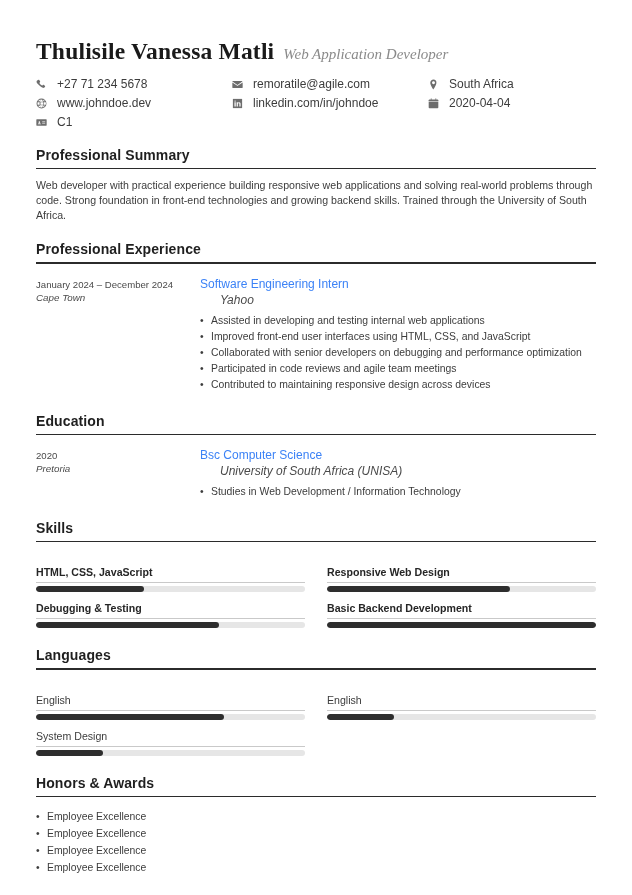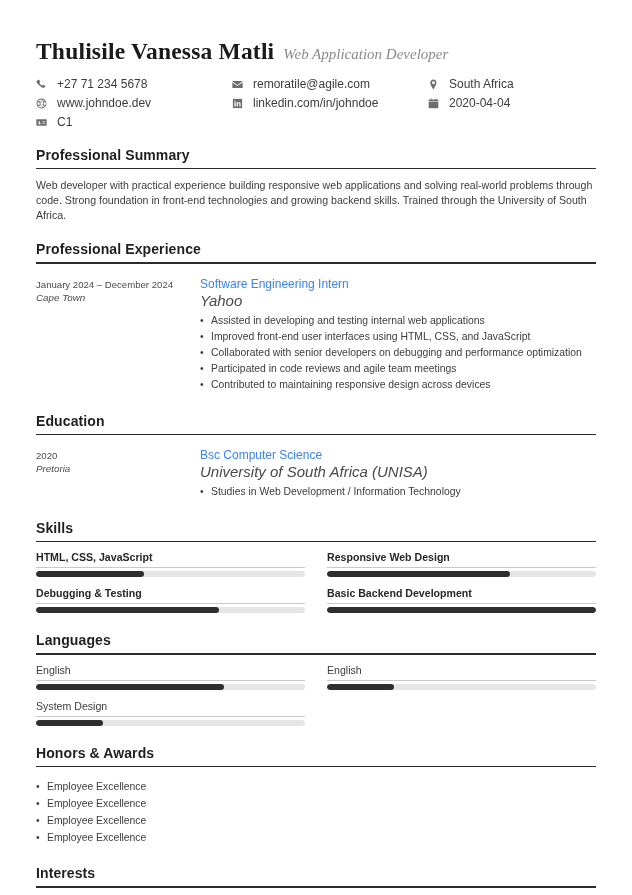--- a/index.html
+++ b/index.html
@@ -46,30 +46,30 @@
     margin-top: 9px; font-size: 10.6px; line-height: 14.6px; color: #3c3c3c;
   }
 
   
   .entry { display: flex; margin-top: 13px; }
   .entry-meta { width: 164px; flex: 0 0 164px; padding-top: 1px; }
   .entry-date { font-size: 9.6px; color: #4a4a4a; line-height: 13px; white-space: nowrap; }
   .entry-loc { font-size: 9.8px; color: #4a4a4a; font-style: italic; line-height: 13px; }
   .entry-body { flex: 1 1 auto; }
   .entry-role { font-size: 12px; font-weight: normal; color: #3b82f6; line-height: 15px; }
-  .entry-org { font-size: 15px; font-style: italic; color: #4a4a4a; line-height: 15px; margin-top: 1px; }
+  .entry-org { font-size: 12px; font-style: italic; color: #4a4a4a; line-height: 15px; margin-top: 1px; margin-left: 20px; }
   .bullets { margin-top: 6px; }
   .bullet { display: flex; gap: 6px; font-size: 10.4px; color: #3c3c3c; line-height: 14.5px; margin-bottom: 1.5px; }
   .bullet .dot { flex: 0 0 5px; line-height: 14.5px; }
   .bullet .btxt { flex: 1 1 auto; }
 
   
   .bar-grid {
     display: grid; grid-template-columns: 1fr 1fr;
-    column-gap: 22px; row-gap: 9px; margin-top: 8px;
+    column-gap: 22px; row-gap: 9px; margin-top: 23px;
   }
   .bar-item { }
   .bar-label { font-size: 10.6px; color: #3c3c3c; line-height: 14px; padding-bottom: 3px; }
   .bar-label.bold { font-weight: bold; color: #262626; }
   .bar-sep { height: 1px; background: #c9c9c9; width: 100%; }
   .bar-track {
     height: 6px; width: 100%; background: #e6e6e6; border-radius: 3px;
     margin-top: 3px; overflow: hidden;
   }
   .bar-fill { height: 6px; background: #2e2e2e; border-radius: 3px; }

